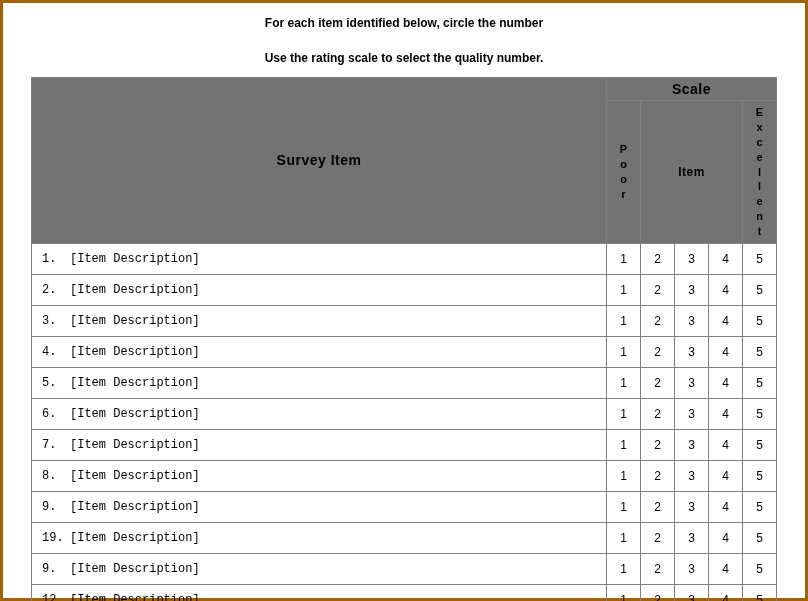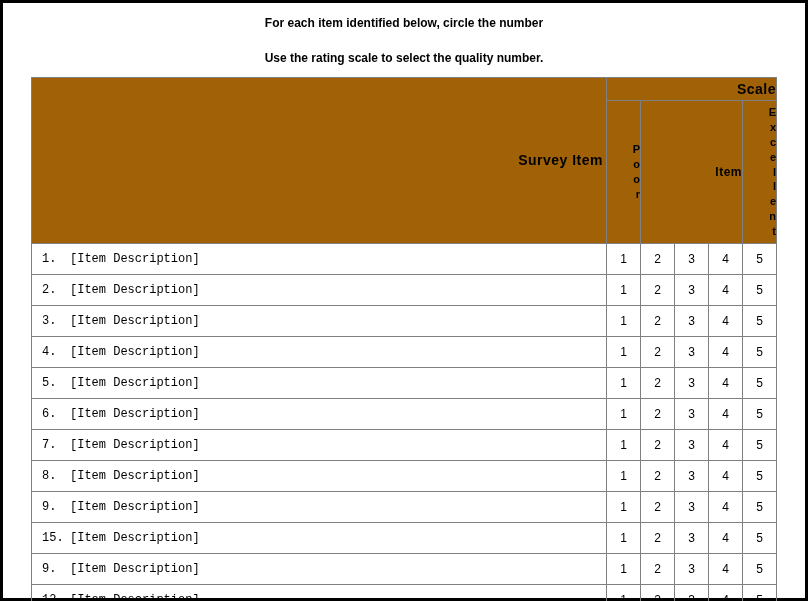--- a/index.html
+++ b/index.html
@@ -5,21 +5,21 @@
   * { box-sizing: border-box; }
   body {
     margin: 0;
     padding: 0;
     font-family: Georgia, 'Times New Roman', serif;
     background: #fff;
   }
   .page {
     width: 808px;
     height: 601px;
-    border: 3px solid #000000;
+    border: 3px solid #a16207;
     padding: 10px 28px 10px 28px;
     background: #fff;
   }
   .instructions {
     text-align: center;
     font-size: 12px;
     font-weight: bold;
     color: #000;
     line-height: 1.45;
     margin: 2px 0 10px 0;
@@ -29,23 +29,23 @@
     width: 100%;
     border-collapse: collapse;
     font-size: 12px;
     font-family: Verdana, Geneva, sans-serif;
   }
   th, td {
     border: 1px solid #808080;
     padding: 0;
   }
   .hdr {
-    background: #a16207;
-    font-weight: bold;
-    text-align: right;
+    background: #737373;
+    font-weight: bold;
+    text-align: center;
   }
   .scale-top {
     font-size: 14px;
     padding: 3px 0;
     letter-spacing: 0.5px;
   }
   .survey-item-hdr {
     font-size: 14px;
     padding: 3px;
     letter-spacing: 0.5px;
@@ -174,21 +174,21 @@
         </tr>
         <tr>
           <td class="row-item"><span class="row-num">9.</span><span>[Item Description]</span></td>
           <td class="rating">1</td>
           <td class="rating">2</td>
           <td class="rating">3</td>
           <td class="rating">4</td>
           <td class="rating">5</td>
         </tr>
         <tr>
-          <td class="row-item"><span class="row-num">15.</span><span>[Item Description]</span></td>
+          <td class="row-item"><span class="row-num">19.</span><span>[Item Description]</span></td>
           <td class="rating">1</td>
           <td class="rating">2</td>
           <td class="rating">3</td>
           <td class="rating">4</td>
           <td class="rating">5</td>
         </tr>
         <tr>
           <td class="row-item"><span class="row-num">9.</span><span>[Item Description]</span></td>
           <td class="rating">1</td>
           <td class="rating">2</td>

